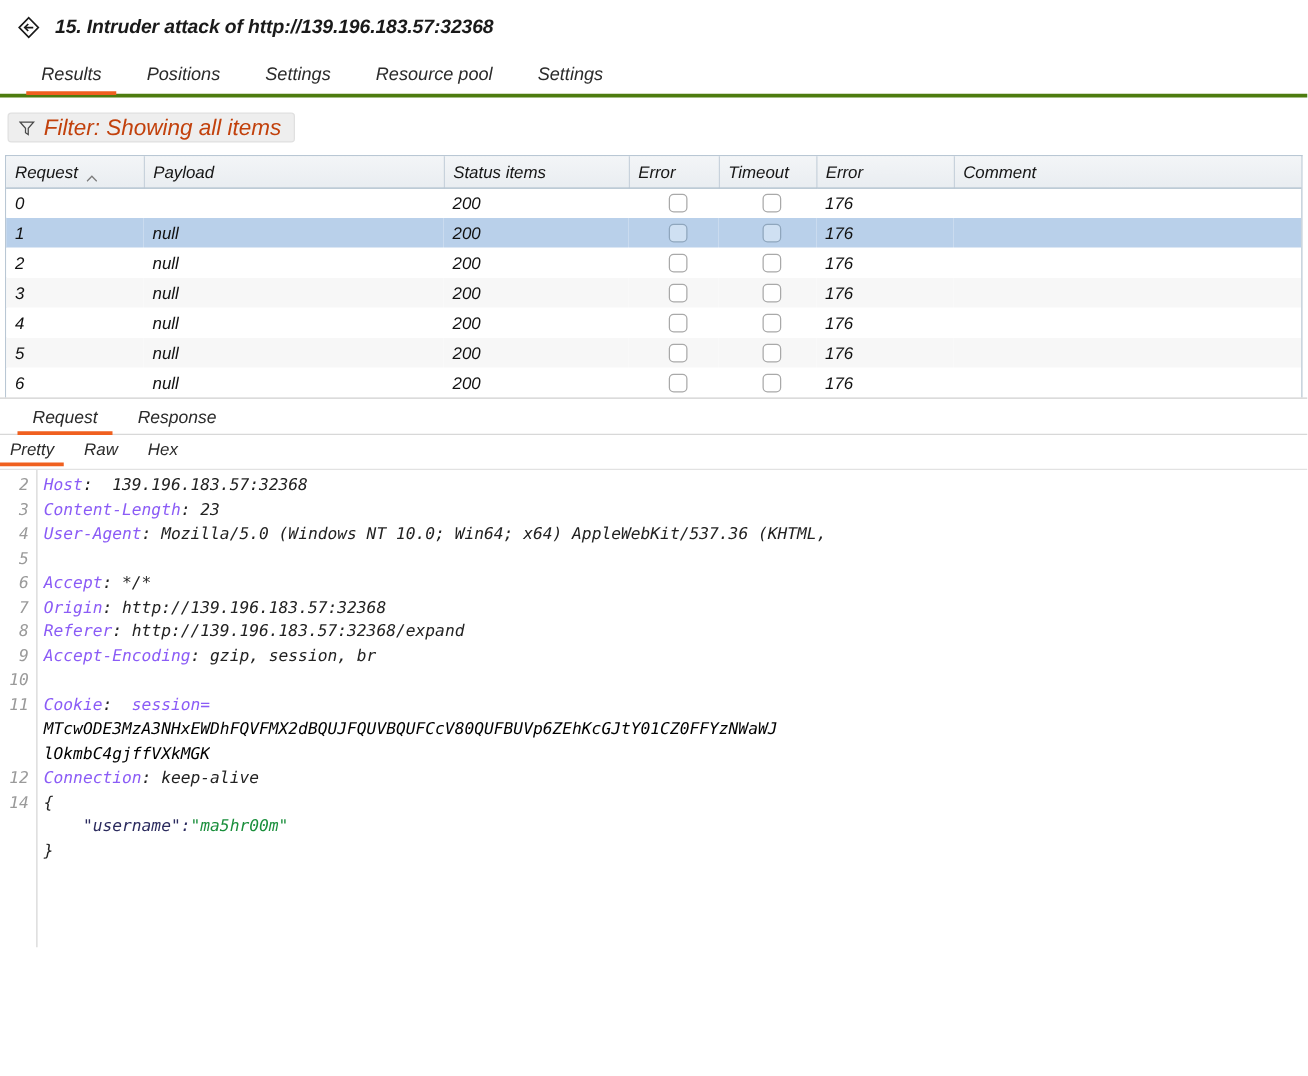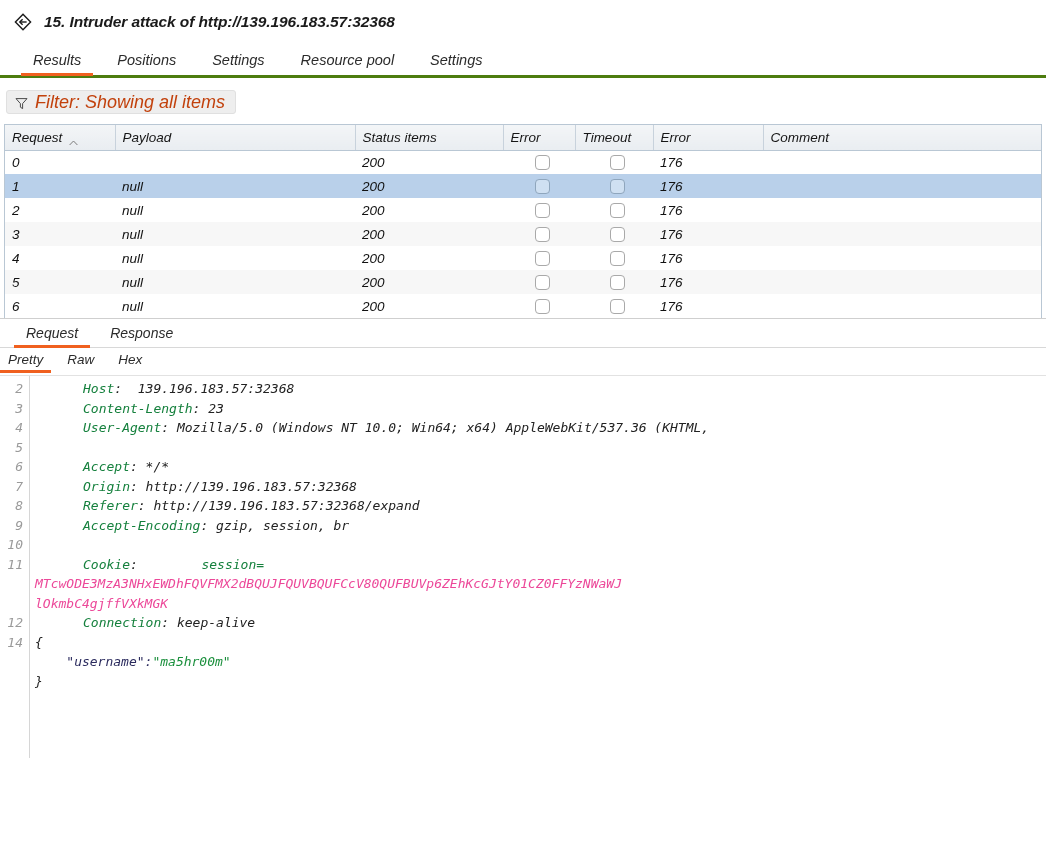--- a/index.html
+++ b/index.html
@@ -214,23 +214,23 @@
     text-align: right;
     color: #9a9a9a;
     padding-right: 6px;
     user-select: none;
   }
   .linecontent {
     padding-left: 6px;
     white-space: pre;
     overflow: hidden;
   }
-  .hdr-name  { color: #15803d; margin-left: 48px; }
+  .hdr-name  { color: #8b5cf6; }
   .hdr-val   { color: #222222; }
-  .cookie-val{ color: #ec4899; }
+  .cookie-val{ color: #000000; }
   .json-key  { color: #2b2b5e; }
   .json-str  { color: #1a8f3c; }
   .json-punc { color: #222222; }
 </style>
 </head>
 <body>
 
 <div class="app">
 
   <div class="titlebar">

